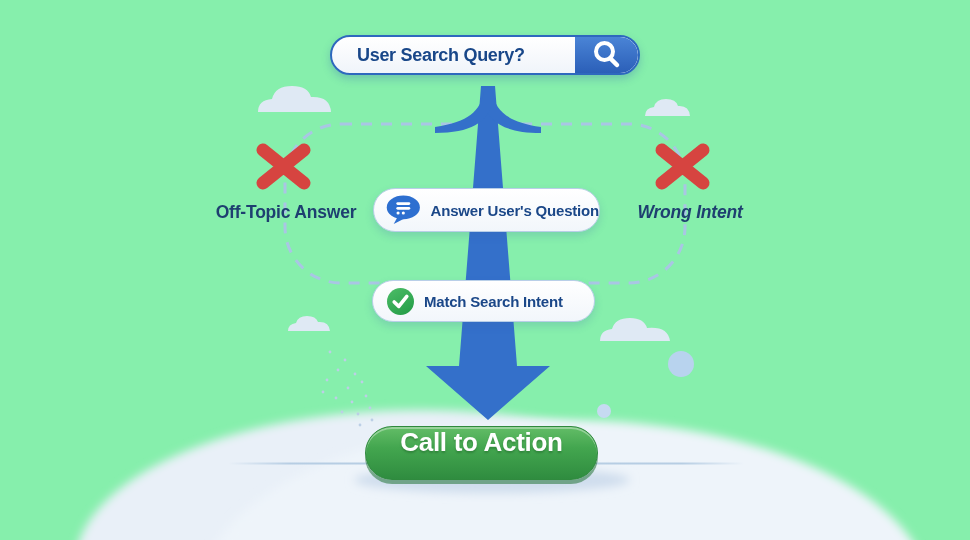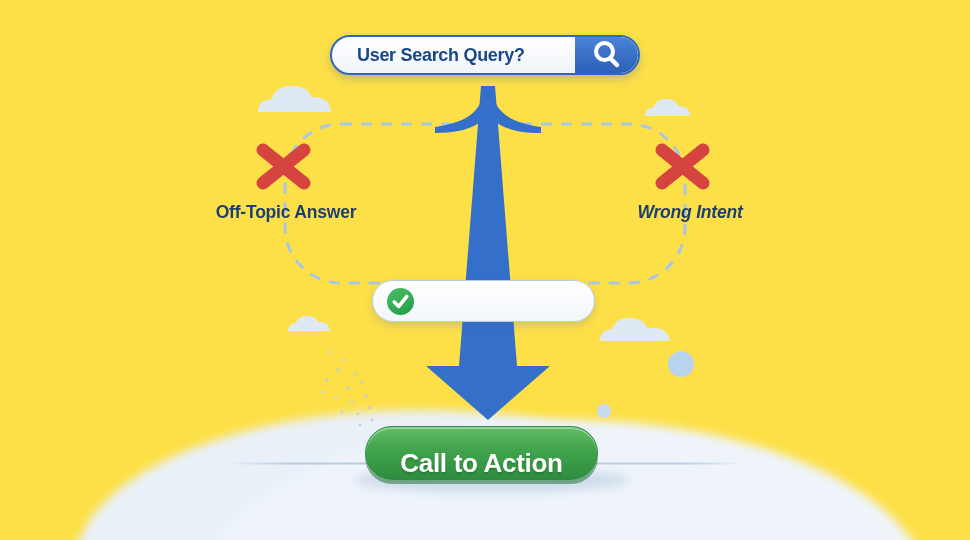--- a/index.html
+++ b/index.html
@@ -2,21 +2,21 @@
 <html><head>
 <meta charset="utf-8">
 <style>
   * { margin: 0; padding: 0; box-sizing: border-box; }
   html, body { background: #ffffff; }
   body { font-family: "Liberation Sans", sans-serif; }
   .stage {
     position: relative;
     width: 970px;
     height: 540px;
-    background: #fde047;
+    background: #86efac;
     overflow: hidden;
   }
   .layer { position: absolute; inset: 0; width: 970px; height: 540px; pointer-events: none; }
 
   
   .search-bar {
     position: absolute;
     left: 330px; top: 35px;
     width: 310px; height: 40px;
     background: linear-gradient(180deg, #ffffff 0%, #f0f4fa 100%);
@@ -79,21 +79,21 @@
 
   
   .cta-button {
     position: absolute;
     left: 365px; top: 426px;
     width: 233px; height: 54px;
     border-radius: 27px;
     background: linear-gradient(180deg, #63bd67 0%, #43a64f 40%, #2f8c3f 100%);
     box-shadow: 0 4px 0 rgba(35, 115, 55, 0.55), inset 0 2px 0 rgba(255,255,255,0.35);
     border: 1px solid #2f8a3e;
-    display: flex; align-items: flex-end; justify-content: center;
+    display: flex; align-items: flex-start; justify-content: center;
     cursor: pointer;
   }
   .cta-text {
     font-size: 26px;
     font-weight: bold;
     color: #ffffff;
     letter-spacing: -0.3px;
     text-shadow: 0 2px 2px rgba(20, 80, 30, 0.35);
     white-space: nowrap;
   }
@@ -177,31 +177,43 @@
       <svg width="34" height="34" viewBox="0 0 34 34" aria-hidden="true">
         <circle cx="14.5" cy="13.5" r="8.5" fill="none" stroke="#ffffff" stroke-width="4"></circle>
         <line x1="20.5" y1="20.5" x2="27" y2="27" stroke="#ffffff" stroke-width="4.5" stroke-linecap="round"></line>
       </svg>
     </div>
   </div>
 
   <div class="warning-label left">Off-Topic Answer</div>
   <div class="warning-label right">Wrong Intent</div>
 
+  <div class="pill pill-1">
+    <svg width="42" height="36" viewBox="0 0 42 36" aria-hidden="true">
+      <ellipse cx="21" cy="15" rx="19" ry="13.5" fill="#2d6fd0"></ellipse>
+      <path d="M15,25 L10,34 L24,27 Z" fill="#2d6fd0"></path>
+      <rect x="13" y="9" width="16" height="3.2" rx="1.6" fill="#ffffff"></rect>
+      <rect x="13" y="14.5" width="16" height="3.2" rx="1.6" fill="#ffffff"></rect>
+      <circle cx="15" cy="21.5" r="1.8" fill="#ffffff"></circle>
+      <circle cx="21" cy="21.5" r="1.8" fill="#ffffff"></circle>
+    </svg>
+    <div class="pill-text">Answer User's Question</div>
+  </div>
 
   <div class="pill pill-2">
     <svg width="29" height="29" viewBox="0 0 29 29" aria-hidden="true">
       <defs>
         <linearGradient id="greenGrad" x1="0" y1="0" x2="0.6" y2="1">
           <stop offset="0" stop-color="#4dbd68"></stop>
           <stop offset="1" stop-color="#28a04a"></stop>
         </linearGradient>
       </defs>
       <circle cx="14.5" cy="14.5" r="13.5" fill="url(#greenGrad)"></circle>
       <path d="M8.2,15 L12.8,19.4 L20.8,9.4" fill="none" stroke="#ffffff" stroke-width="3.6" stroke-linecap="round" stroke-linejoin="round"></path>
     </svg>
+    <div class="pill-text">Match Search Intent</div>
   </div>
 
   <div class="cta-button">
     <span class="cta-text">Call to Action</span>
   </div>
 
 </div>
 
 </body></html>

